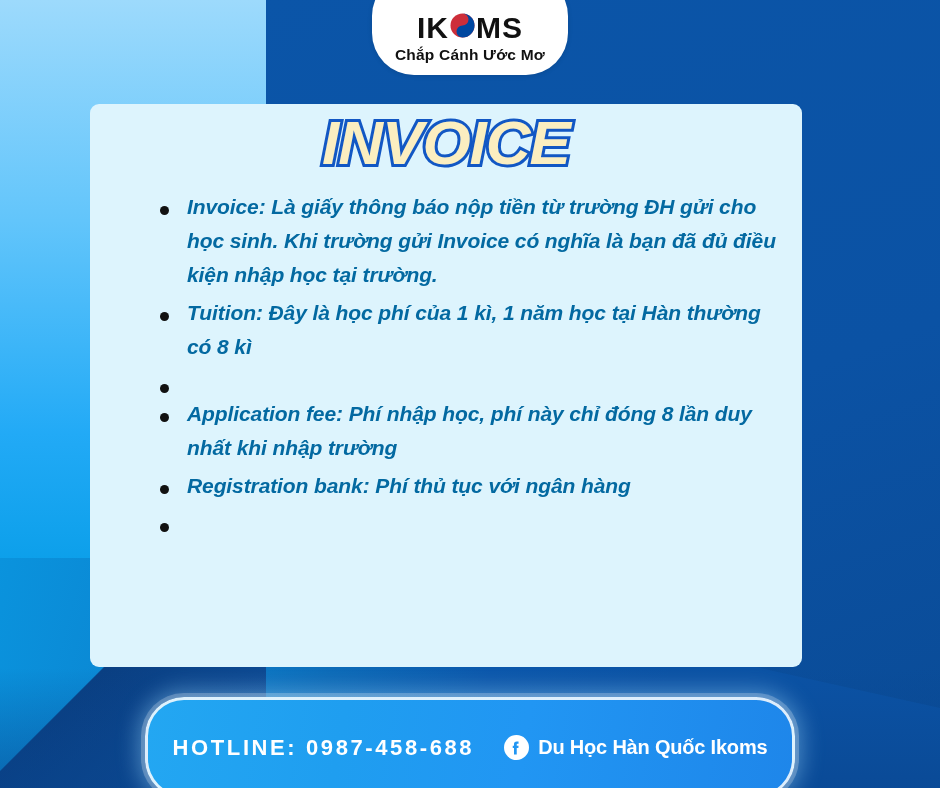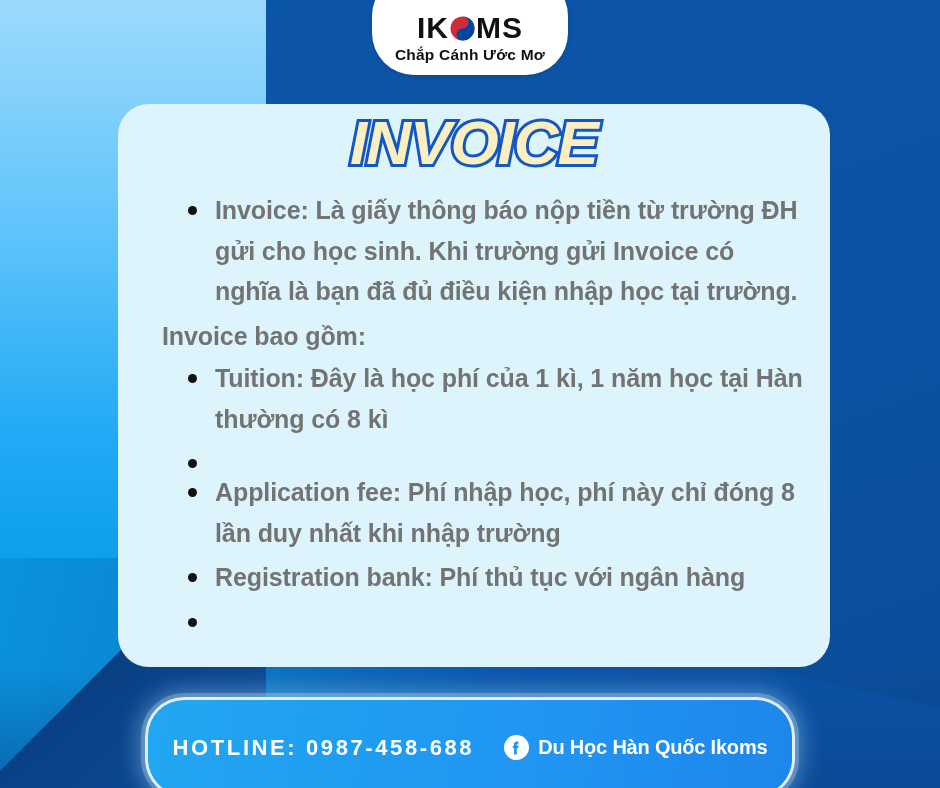--- a/index.html
+++ b/index.html
@@ -36,36 +36,36 @@
 
   
   #logo-pill{
     position:absolute;left:372px;top:-26px;width:196px;height:101px;
     background:#ffffff;border-radius:42px;
     display:flex;flex-direction:column;align-items:center;justify-content:flex-end;
     padding-bottom:11px;box-sizing:border-box;
     box-shadow:0 1px 5px rgba(0,0,0,.12);
   }
   #logo-word{
-    display:flex;align-items:center;justify-content:center;
+    display:flex;align-items:flex-start;justify-content:center;
     font-weight:bold;font-size:30px;letter-spacing:1px;color:#111;
     line-height:1;margin-bottom:3px;
   }
   #logo-word .lt{font-family:"Liberation Sans",sans-serif;}
   .taegeuk{
     width:25px;height:25px;margin:0 1px;display:inline-block;vertical-align:middle;
   }
   #logo-tagline{
     font-size:15.5px;font-weight:bold;color:#111;letter-spacing:.2px;white-space:nowrap;
   }
 
   
   #card{
     position:absolute;left:90px;top:104px;width:712px;height:563px;
-    background:#ddf4fd;border-radius:31px;margin-left:28px;
+    background:#ddf4fd;border-radius:9px;
   }
 
   #invoice-title{
     position:absolute;left:0;right:0;top:8px;text-align:center;
     font-size:62px;font-weight:bold;font-style:italic;
     letter-spacing:-1px;line-height:1;
     color:#fbeec0;
     -webkit-text-stroke:6px #1257c4;
     paint-order:stroke fill;
     font-family:"Liberation Sans",sans-serif;
@@ -77,22 +77,22 @@
   }
   .li{
     display:flex;align-items:flex-start;
     margin:0 0 4px 0;
   }
   .dot{
     flex:0 0 auto;width:9px;height:9px;border-radius:50%;
     background:#111;margin:16px 18px 0 36px;
   }
   .li-text,.plain-line{
-    font-size:25px;font-weight:bold;
-    color:#737373;line-height:1.62;letter-spacing:-.1px;
+    font-size:21px;font-weight:bold;font-style:italic;
+    color:#0369a1;line-height:1.62;letter-spacing:-.1px;
   }
   .plain-line{margin:0 0 2px 10px;}
 
   
   #footer-bar{
     position:absolute;left:145px;top:697px;width:650px;height:101px;
     border-radius:39px;
     background:linear-gradient(100deg,#23a7f2 0%,#1f9ef0 30%,#2196f3 58%,#1e86ea 100%);
     border:3px solid rgba(255,255,255,.85);
     box-sizing:border-box;
@@ -131,21 +131,20 @@
   <div id="logo-tagline">Chắp Cánh Ước Mơ</div>
 </div>
 
 <div id="card">
   <div id="invoice-title">INVOICE</div>
   <div id="body-list">
       <div class="li">
         <span class="dot"></span>
         <div class="li-text">Invoice: Là giấy thông báo nộp tiền từ trường ĐH gửi cho học sinh. Khi trường gửi Invoice có nghĩa là bạn đã đủ điều kiện nhập học tại trường.</div>
       </div>
-      <div class="plain-line">Invoice bao gồm:</div>
       <div class="li">
         <span class="dot"></span>
         <div class="li-text">Tuition: Đây là học phí của 1 kì, 1 năm học tại Hàn thường có 8 kì</div>
       </div>
       <div class="li">
         <span class="dot"></span>
       </div>
       <div class="li">
         <span class="dot"></span>
         <div class="li-text">Application fee: Phí nhập học, phí này chỉ đóng 8 lần duy nhất khi nhập trường</div>

